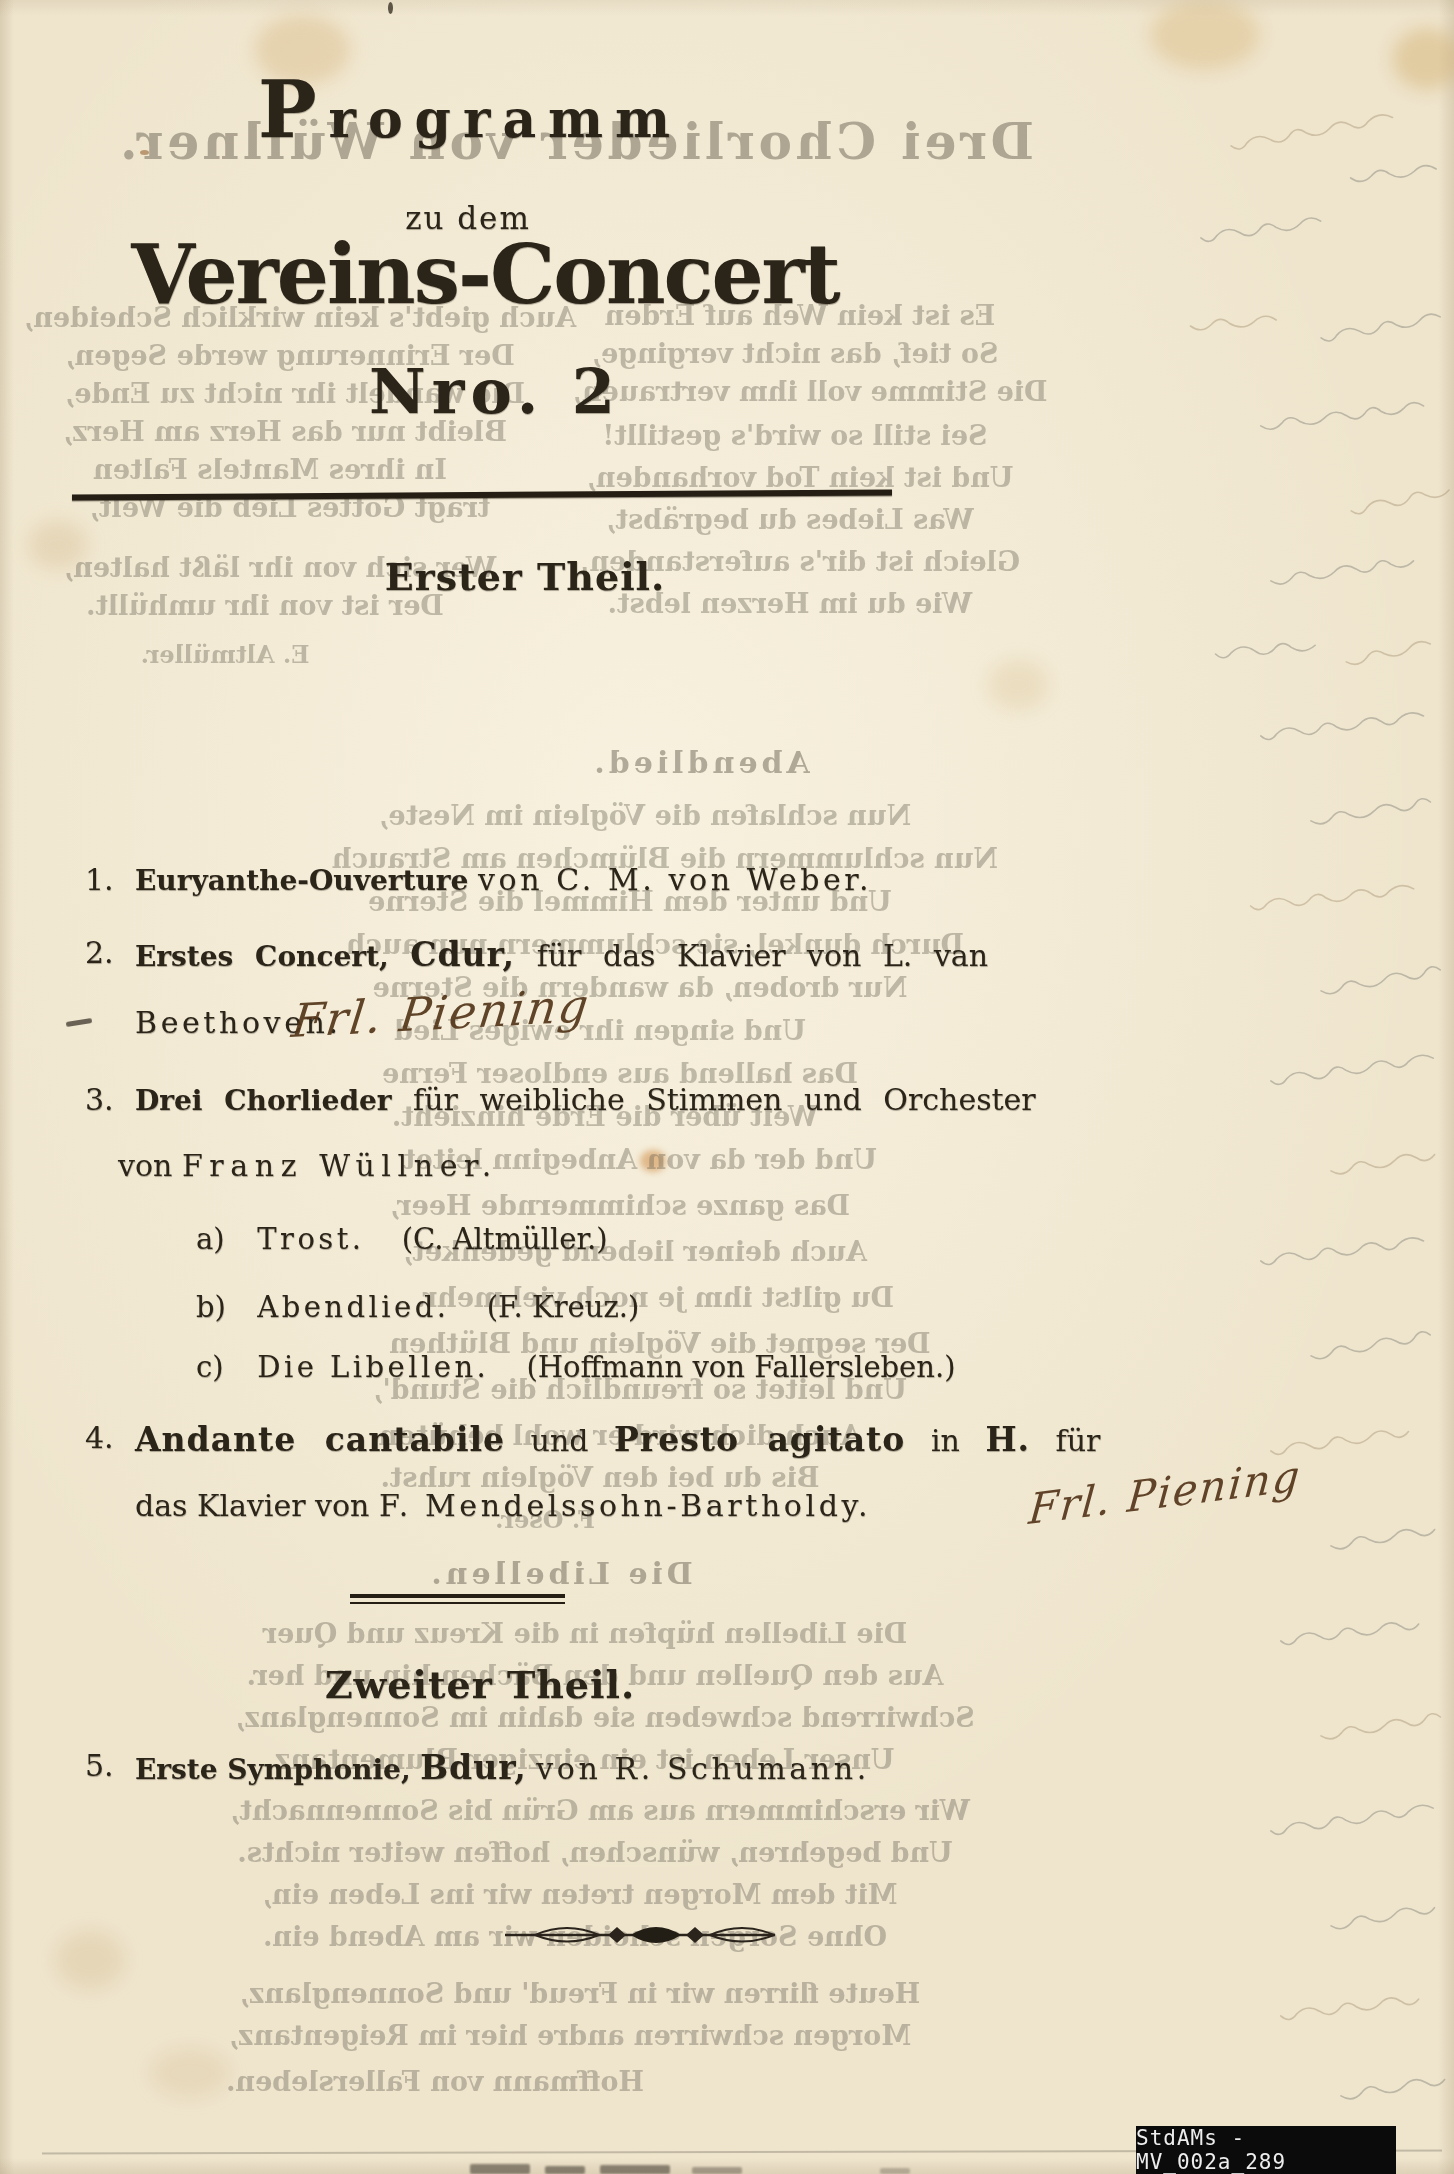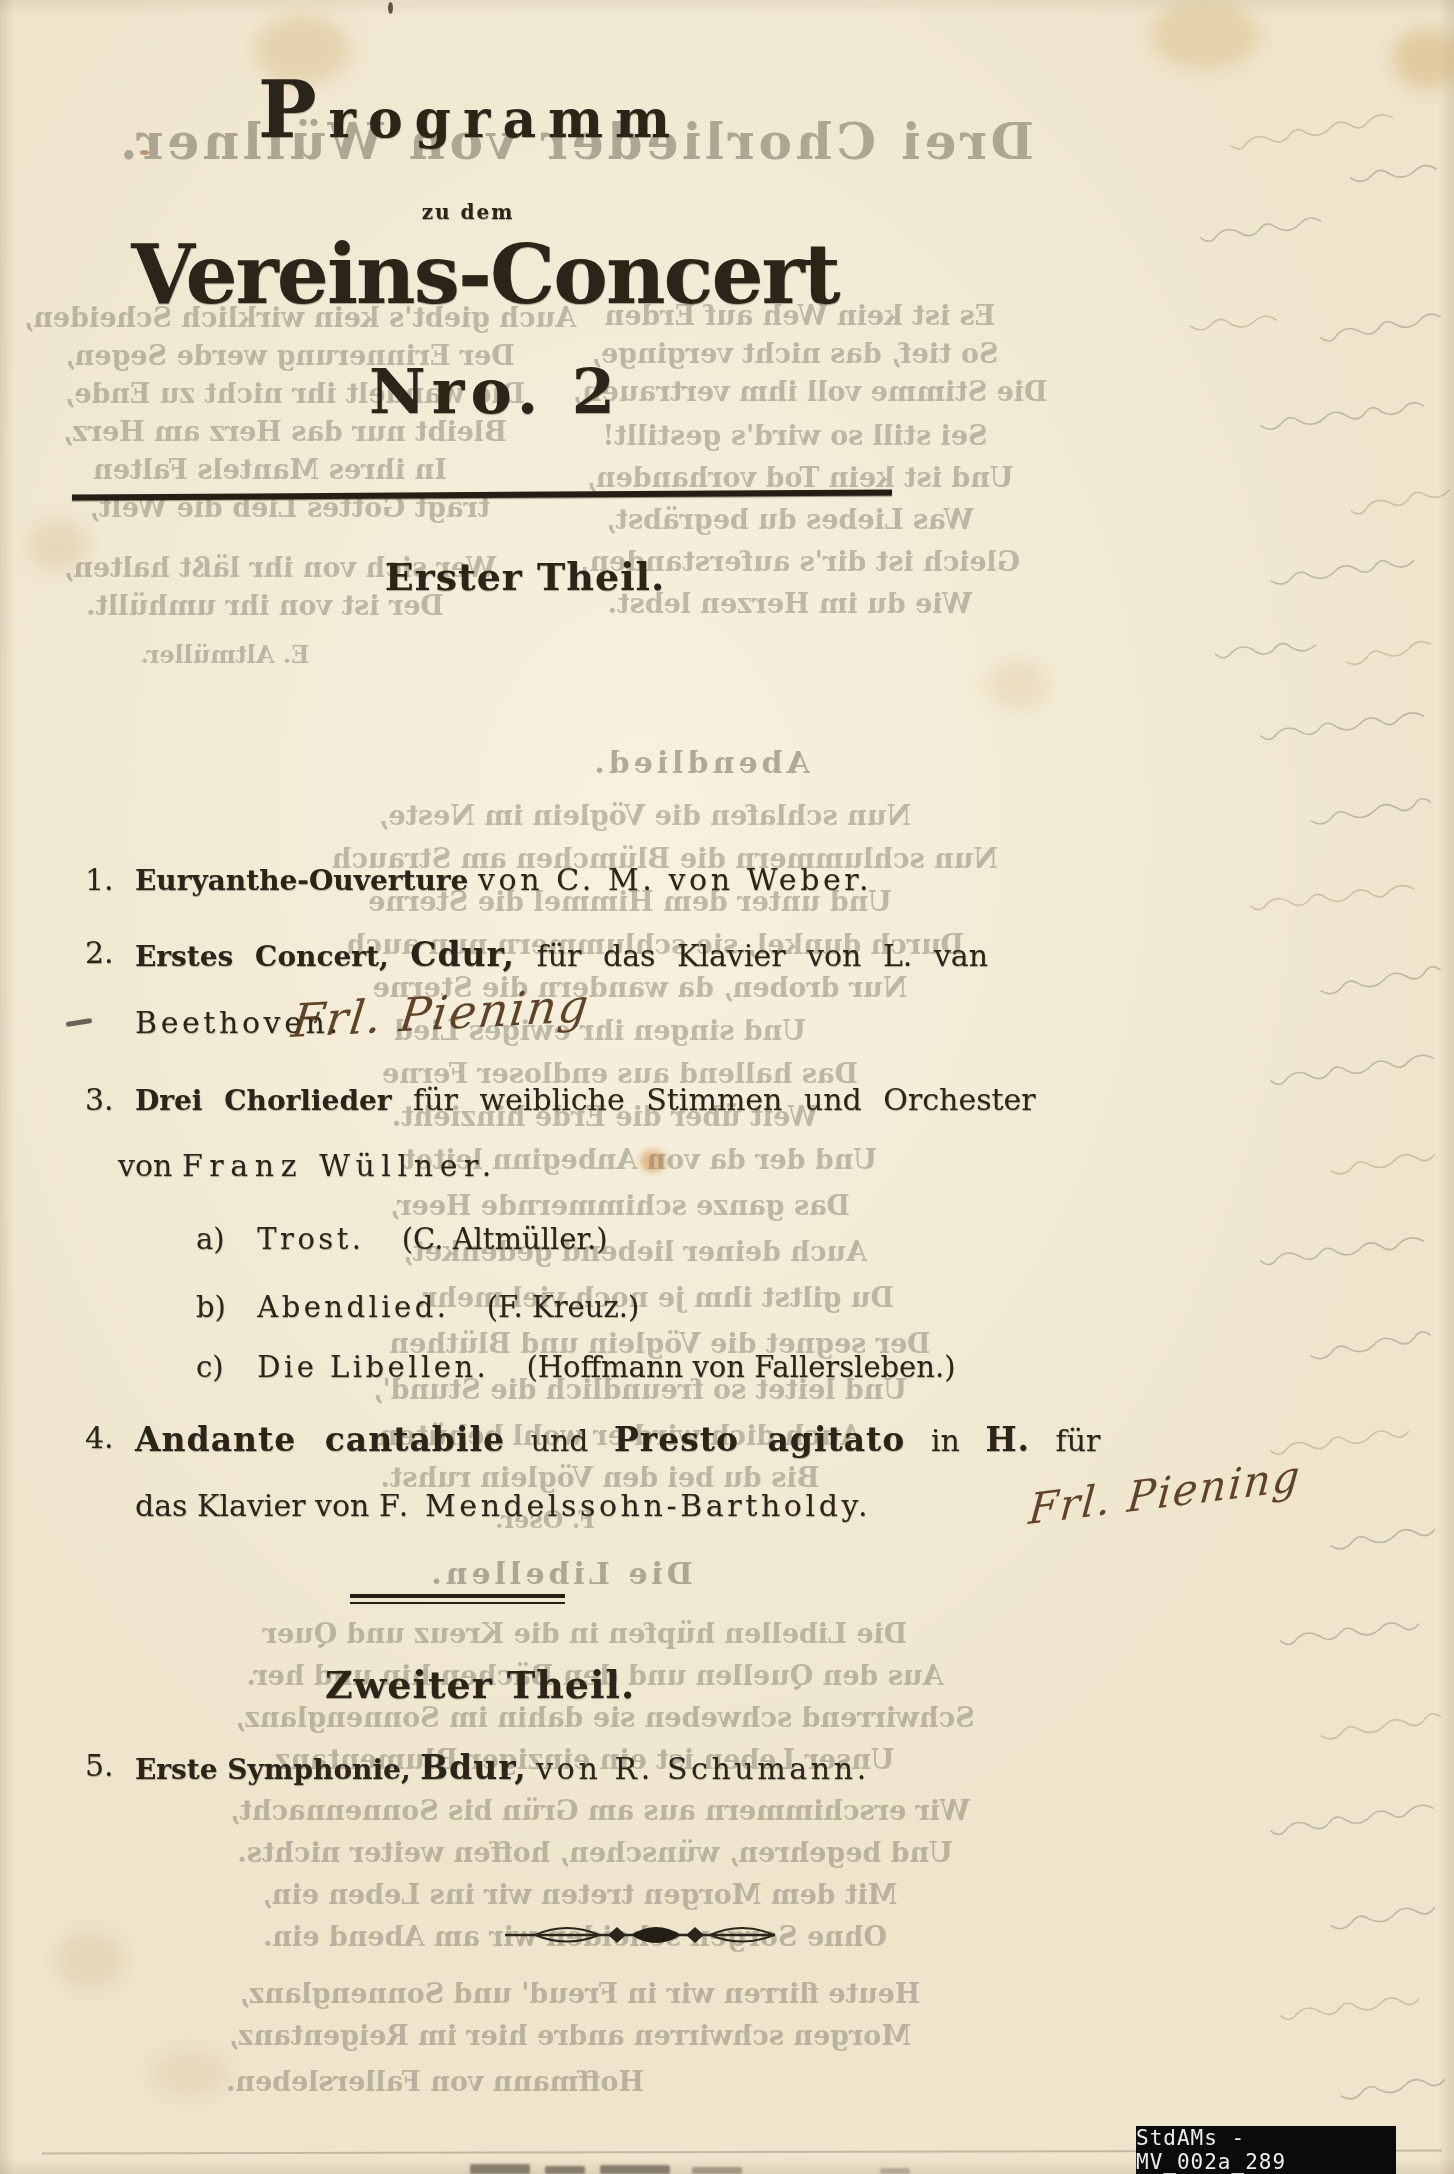--- a/index.html
+++ b/index.html
@@ -20,21 +20,21 @@
     color:rgba(108,102,88,.40);filter:blur(.7px);
     transform:translateX(-50%) scaleX(-1);
   }
   .bleedline.hd{color:rgba(100,93,78,.48);letter-spacing:4px;}
   
   .ink{position:absolute;color:#2b2419;white-space:nowrap;
        text-shadow:.4px .6px .7px rgba(43,34,22,.35);}
   .ctr{transform:translateX(-50%);}
   .t-kicker{font-size:52px;font-weight:700;letter-spacing:12px;}
   .t-kicker .drop{font-size:1.5em;line-height:0;}
-  .t-prelude{font-size:20px;font-weight:700;letter-spacing:2px;}
+  .t-prelude{font-size:31px;font-weight:400;letter-spacing:2px;}
   .t-main{font-size:82px;font-weight:700;letter-spacing:-2px;}
   .t-nro{font-size:62px;font-weight:700;letter-spacing:6px;}
   .t-date{font-size:35px;font-weight:700;word-spacing:10px;letter-spacing:1px;}
   .t-section{font-size:38px;font-weight:700;letter-spacing:1px;}
   .rule-main{position:absolute;background:#241e14;box-shadow:0 1px 1px rgba(40,32,20,.5);}
   .rule-double{position:absolute;border-top:4px solid #241e14;border-bottom:2px solid #241e14;height:4px;}
   .item{font-size:30px;}
   .item .no{position:absolute;left:-50px;}
   .item .ttl{font-weight:700;font-size:28px;}
   .item .antiqua{font-weight:700;font-size:33px;letter-spacing:1px;}

